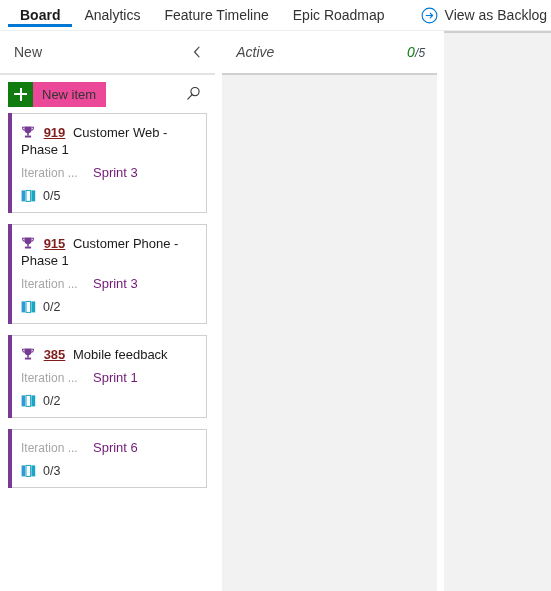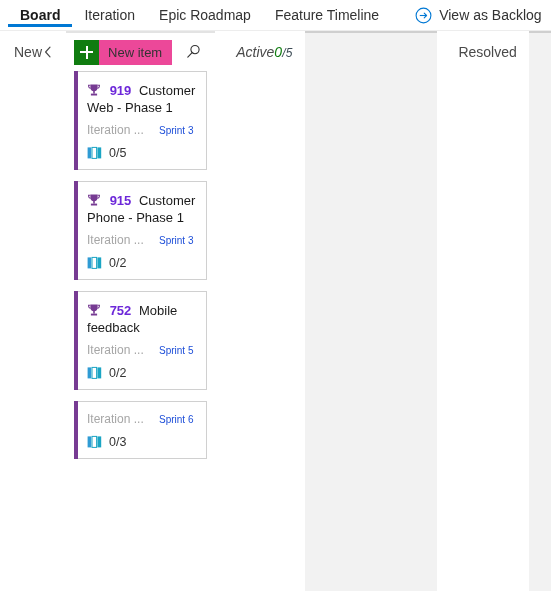--- a/index.html
+++ b/index.html
@@ -77,21 +77,21 @@
   
   #board {
     position: relative;
     height: 560px;
     display: flex;
     align-items: stretch;
     background: #ffffff;
   }
   .column {
     display: flex;
-    flex-direction: row;
+    flex-direction: column;
     box-sizing: border-box;
     height: 100%;
   }
   .col-new      { width: 218px; }
   .col-divider  { width: 7px; background: #ffffff; flex: 0 0 7px; }
   .col-active   { width: 218px; font-style: italic; }
   .col-resolved { width: 108px; }
 
   .col-header {
     height: 42px;
@@ -214,42 +214,43 @@
   .trophy-icon {
     width: 14px;
     height: 14px;
     display: inline-block;
     vertical-align: -2px;
     margin-right: 5px;
   }
   .card-id {
     font-weight: bold;
     font-size: 13px;
-    color: #6d28d9;
+    color: #7f1d1d;
     margin-right: 4px;
+    text-decoration: underline;
   }
   .card-title {
     font-size: 13px;
     color: #1b1b1b;
   }
   .card-field-row {
     display: flex;
     align-items: center;
     margin-bottom: 9px;
   }
   .field-label {
     font-size: 12px;
     color: #a6a6a6;
     width: 72px;
     flex: 0 0 72px;
     white-space: nowrap;
   }
   .field-value {
-    font-size: 10px;
-    color: #1d4ed8;
+    font-size: 13px;
+    color: #701a75;
     white-space: nowrap;
   }
   .card-rollup-row {
     display: flex;
     align-items: center;
     gap: 7px;
   }
   .rollup-icon {
     width: 15px;
     height: 14px;
@@ -262,27 +263,27 @@
   }
 </style>
 </head>
 <body>
 
 <div id="top-nav">
   <div class="nav-tab active">
     <span>Board</span>
   </div>
   <div class="nav-tab">
-    <span>Iteration</span>
+    <span>Analytics</span>
+  </div>
+  <div class="nav-tab">
+    <span>Feature Timeline</span>
   </div>
   <div class="nav-tab">
     <span>Epic Roadmap</span>
-  </div>
-  <div class="nav-tab">
-    <span>Feature Timeline</span>
   </div>
 
   <div class="nav-sep"></div>
 
   <div id="view-as-backlog">
     <svg class="circle-arrow-icon" viewBox="0 0 17 17">
       <circle cx="8.5" cy="8.5" r="7.4" fill="none" stroke="#0078d4" stroke-width="1.1"></circle>
       <path d="M4.8 8.5 H11.2" stroke="#0078d4" stroke-width="1.1" fill="none"></path>
       <path d="M9.2 6.2 L11.6 8.5 L9.2 10.8" stroke="#0078d4" stroke-width="1.1" fill="none" stroke-linecap="round" stroke-linejoin="round"></path>
     </svg>
@@ -368,26 +369,26 @@
 
         <div class="card">
           <div class="card-title-row">
             <svg class="trophy-icon" viewBox="0 0 14 14">
               <path d="M3.4 1.5 h7.2 v3.1 a3.6 3.6 0 0 1 -7.2 0 z" fill="#773b93"></path>
               <path d="M3.4 2.2 H1.6 v1.1 a2.2 2.2 0 0 0 2.0 2.1" fill="none" stroke="#773b93" stroke-width="1.1"></path>
               <path d="M10.6 2.2 H12.4 v1.1 a2.2 2.2 0 0 1 -2.0 2.1" fill="none" stroke="#773b93" stroke-width="1.1"></path>
               <rect x="6.2" y="8" width="1.6" height="2.6" fill="#773b93"></rect>
               <rect x="3.9" y="10.6" width="6.2" height="1.9" fill="#773b93"></rect>
             </svg>
-            <span class="card-id">752</span>
+            <span class="card-id">385</span>
             <span class="card-title">Mobile feedback</span>
           </div>
           <div class="card-field-row">
             <span class="field-label">Iteration ...</span>
-            <span class="field-value">Sprint 5</span>
+            <span class="field-value">Sprint 1</span>
           </div>
           <div class="card-rollup-row">
             <svg class="rollup-icon" viewBox="0 0 15 14">
               <rect x="0.6" y="1.4" width="3.6" height="11" fill="#2f9bd4"></rect>
               <rect x="5.0" y="1.4" width="4.6" height="11" fill="#ffffff" stroke="#1aa5c4" stroke-width="1"></rect>
               <rect x="10.4" y="1.4" width="3.8" height="11" fill="#1aa5c4"></rect>
             </svg>
             <span class="rollup-text">0/2</span>
           </div>
         </div>
@@ -417,19 +418,16 @@
     <div class="col-header">
       <span class="col-title">Active</span>
       <span class="wip"><span class="wip-current">0</span><span class="wip-sep">/</span><span class="wip-limit">5</span></span>
     </div>
     <div class="col-body"></div>
   </div>
 
   <div class="col-divider"></div>
 
   <div class="column col-resolved">
-    <div class="col-header">
-      <span class="col-title">Resolved</span>
-    </div>
     <div class="col-body"></div>
   </div>
 
 </div>
 
 </body></html>

